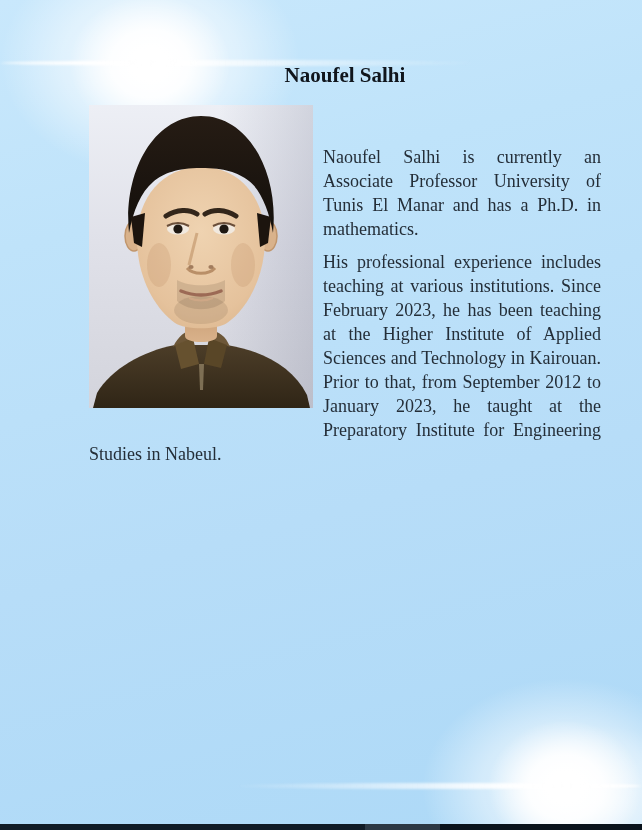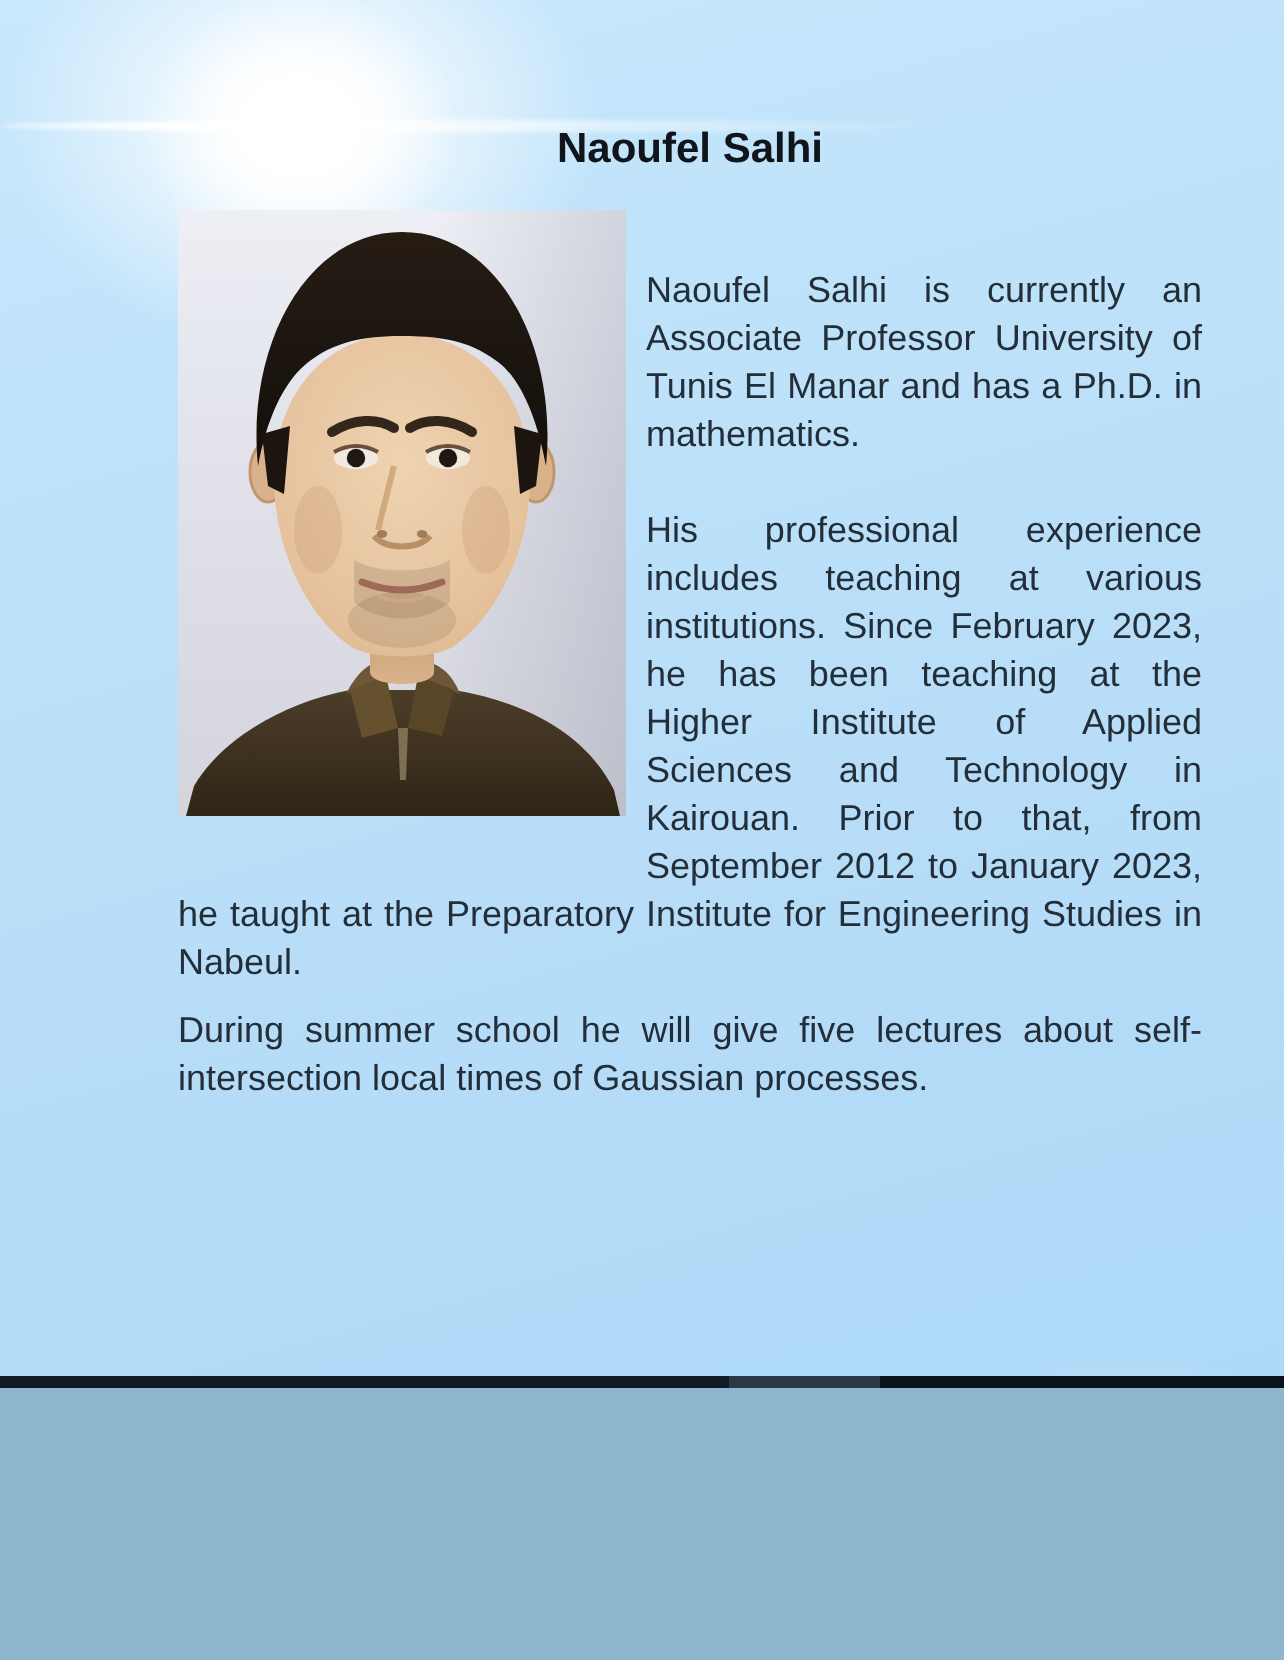--- a/index.html
+++ b/index.html
@@ -1,22 +1,22 @@
 <!DOCTYPE html>
 <html><head>
 <meta charset="utf-8">
 <style>
   html,body{margin:0;padding:0;background:#8fb6cf;}
   .page{
     position:relative;
-    width:642px;height:694px;
+    width:642px;height:830px;
     margin:0 auto;
     overflow:hidden;
     background:linear-gradient(165deg,#c9e8fc 0%,#bfe3fa 25%,#b7ddf8 60%,#add9f7 100%);
-    font-family:Liberation Sans, sans-serif;
+    font-family:Liberation Serif, serif;
   }
   
   .flare,.streak,.haze{position:absolute;pointer-events:none;}
   .flare-top-glow{left:-70px;top:-110px;width:440px;height:340px;
     background:radial-gradient(closest-side,rgba(255,255,255,.8),rgba(255,255,255,.45) 40%,rgba(255,255,255,0) 68%);}
   .flare-top-core{left:35px;top:-36px;width:230px;height:200px;
     background:radial-gradient(closest-side,#ffffff 0 16%,rgba(255,255,255,.9) 34%,rgba(255,255,255,0) 70%);}
   .streak-top{left:0;top:60px;width:500px;height:6px;border-radius:50%;
     background:linear-gradient(90deg,rgba(255,255,255,.6) 0,rgba(255,255,255,.95) 16%,#fff 26%,rgba(255,255,255,.7) 42%,rgba(255,255,255,0) 96%);
     filter:blur(1.1px);}
@@ -38,22 +38,22 @@
   .content{
     position:absolute;left:89px;top:105px;width:512px;z-index:2;
     font-size:18px;line-height:24px;color:#242e38;
     text-align:justify;
   }
   .photo-frame{
     float:left;width:224px;height:303px;
     margin:0 10px 14px 0;
   }
   .photo-frame svg{display:block;width:224px;height:303px;}
-  .content p{margin:24px 0 0 0;}
-  .content p.first{margin:28px 0 0 0;}
+  .content p{margin:9px 0 0 0;}
+  .content p.first{margin:40px 0 0 0;}
   .content p.last{margin:10px 0 0 0;}
   
   .footer-bar{
     position:absolute;left:0;bottom:0;width:642px;height:6px;z-index:3;
     background:linear-gradient(90deg,
       #101b26 0%,#101b26 56.8%,
       #2c3844 56.8%,#2c3844 68.5%,
       #0a131c 68.5%,#0a131c 100%);
   }
 </style>
@@ -146,17 +146,16 @@
 
         <path d="M88,175 C100,182 124,182 136,175 L136,196 C124,207 100,207 88,196 Z" fill="rgba(90,68,50,0.16)"></path>
         <ellipse cx="112" cy="205" rx="27" ry="14" fill="rgba(90,68,50,0.14)"></ellipse>
 
         <path d="M92,186 Q112,194 132,186" stroke="#9c6a55" stroke-width="3.5" fill="none" stroke-linecap="round"></path>
         <path d="M100,193 Q112,198 124,193" stroke="#d8ab8a" stroke-width="2" fill="none" opacity="0.6"></path>
       </svg>
     </div>
     <p class="first">Naoufel Salhi is currently an Associate Professor University of Tunis El Manar and has a Ph.D. in mathematics.</p>
     <p>His professional experience includes teaching at various institutions. Since February 2023, he has been teaching at the Higher Institute of Applied Sciences and Technology in Kairouan. Prior to that, from September 2012 to January 2023, he taught at the Preparatory Institute for Engineering Studies in Nabeul.</p>
-    <p class="last">During summer school he will give five lectures about self-intersection local times of Gaussian processes.</p>
   </div>
 
   <div class="footer-bar"></div>
 </div>
 
 </body></html>

